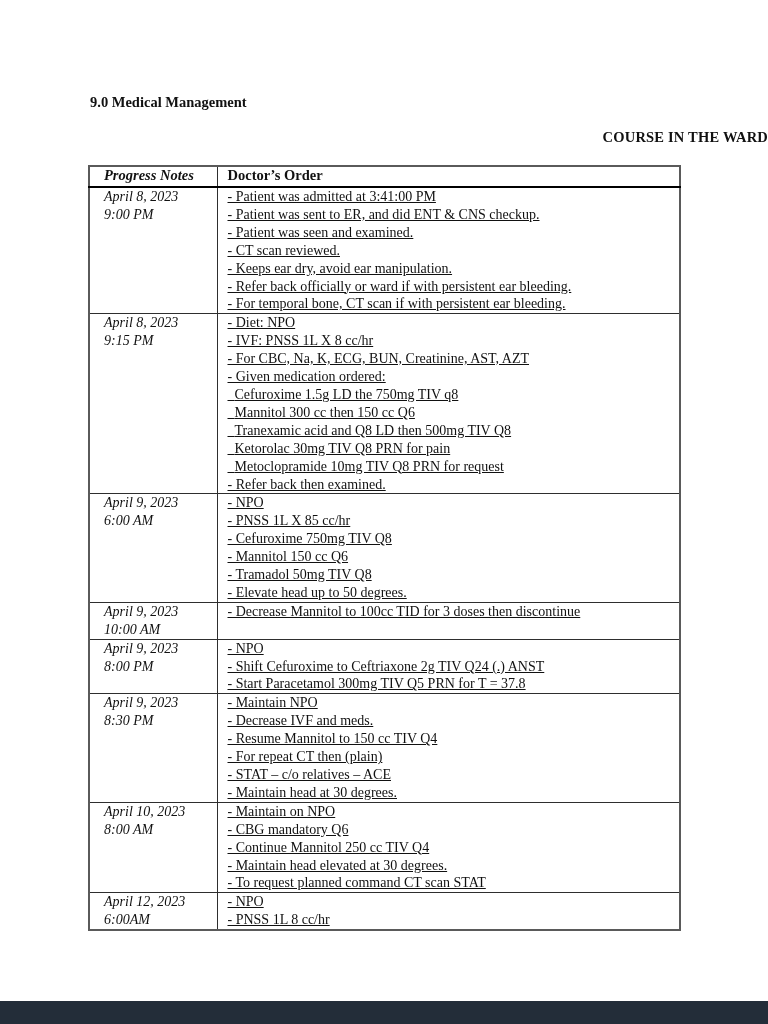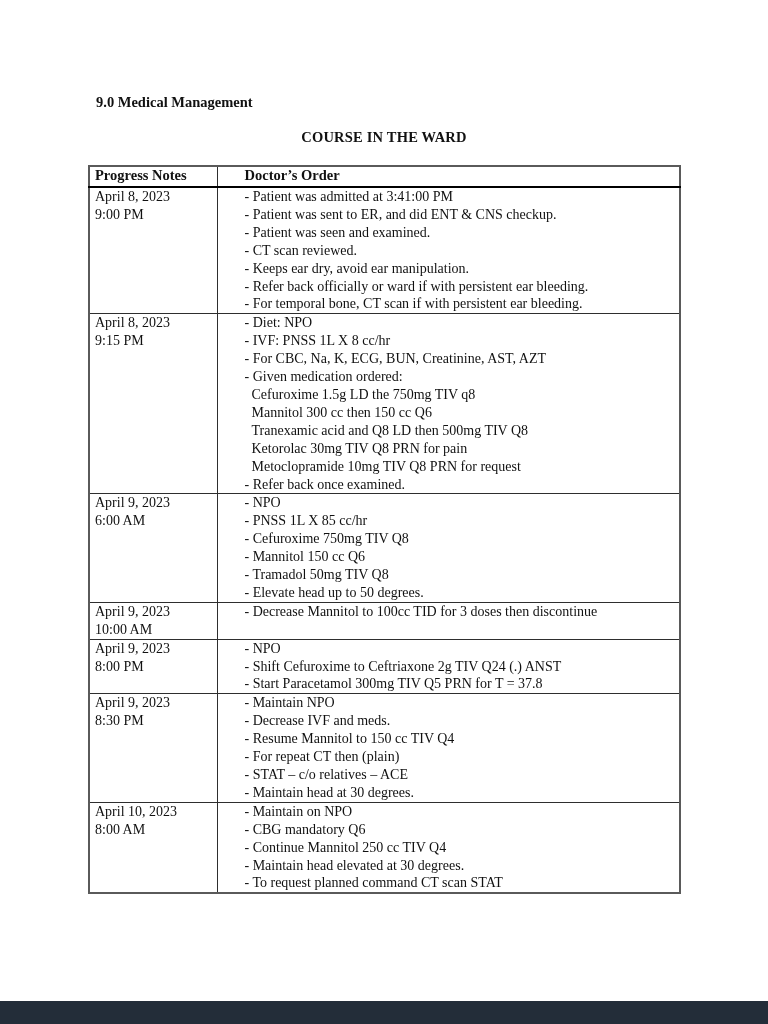--- a/index.html
+++ b/index.html
@@ -6,29 +6,29 @@
   body {
     width: 768px; height: 1024px;
     background: #ffffff;
     position: relative;
     overflow: hidden;
     font-family: "Liberation Serif", "DejaVu Serif", serif;
     color: #111111;
   }
   .section-title {
     position: absolute;
-    left: 96px; top: 94px;
+    left: 90px; top: 94px;
     font-size: 14.5px;
     font-weight: bold;
   }
   .ward-heading {
     position: absolute;
     left: 0; top: 129px;
     width: 768px;
-    text-align: center;
+    text-align: right;
     font-size: 14.5px;
     font-weight: bold;
     letter-spacing: 0.2px;
   }
   table.progress-table {
     position: absolute;
     left: 88px; top: 165px;
     width: 591px;
     border-collapse: collapse;
     table-layout: fixed;
@@ -42,23 +42,23 @@
     padding: 0;
     overflow: hidden;
   }
   .progress-table th {
     text-align: left;
     font-size: 14.5px;
     font-weight: bold;
     height: 19px;
     border-bottom: 2px solid #000000;
   }
-  th.col-notes, td.date-cell { padding-left: 5px; }
-  th.col-order, td.order-cell { padding-left: 27px; }
-  td.order-cell .order-line { white-space: pre-wrap; }
+  th.col-notes, td.date-cell { padding-left: 14px; font-style: italic; }
+  th.col-order, td.order-cell { padding-left: 10px; }
+  td.order-cell .order-line { white-space: pre-wrap; text-decoration: underline; }
   td.date-cell div { white-space: nowrap; }
   .viewer-bottom-bar {
     position: absolute;
     left: 0; bottom: 0;
     width: 768px; height: 23px;
   }
 </style>
 </head>
 <body>
 
@@ -101,21 +101,21 @@
         <td class="order-cell">
           <div class="order-line">- Diet: NPO</div>
           <div class="order-line">- IVF: PNSS 1L X 8 cc/hr</div>
           <div class="order-line">- For CBC, Na, K, ECG, BUN, Creatinine, AST, AZT</div>
           <div class="order-line">- Given medication ordered:</div>
           <div class="order-line">  Cefuroxime 1.5g LD the 750mg TIV q8</div>
           <div class="order-line">  Mannitol 300 cc then 150 cc Q6</div>
           <div class="order-line">  Tranexamic acid and Q8 LD then 500mg TIV Q8</div>
           <div class="order-line">  Ketorolac 30mg TIV Q8 PRN for pain</div>
           <div class="order-line">  Metoclopramide 10mg TIV Q8 PRN for request</div>
-          <div class="order-line">- Refer back once examined.</div>
+          <div class="order-line">- Refer back then examined.</div>
         </td>
       </tr>
       <tr>
         <td class="date-cell">
           <div>April 9, 2023</div>
           <div>6:00 AM</div>
         </td>
         <td class="order-cell">
           <div class="order-line">- NPO</div>
           <div class="order-line">- PNSS 1L X 85 cc/hr</div>
@@ -165,16 +165,26 @@
           <div>8:00 AM</div>
         </td>
         <td class="order-cell">
           <div class="order-line">- Maintain on NPO</div>
           <div class="order-line">- CBG mandatory Q6</div>
           <div class="order-line">- Continue Mannitol 250 cc TIV Q4</div>
           <div class="order-line">- Maintain head elevated at 30 degrees.</div>
           <div class="order-line">- To request planned command CT scan STAT</div>
         </td>
       </tr>
+      <tr>
+        <td class="date-cell">
+          <div>April 12, 2023</div>
+          <div>6:00AM</div>
+        </td>
+        <td class="order-cell">
+          <div class="order-line">- NPO</div>
+          <div class="order-line">- PNSS 1L 8 cc/hr</div>
+        </td>
+      </tr>
     </tbody>
 </table>
 
 <div class="viewer-bottom-bar" style="background:#232d39"></div>
 
 </body></html>

